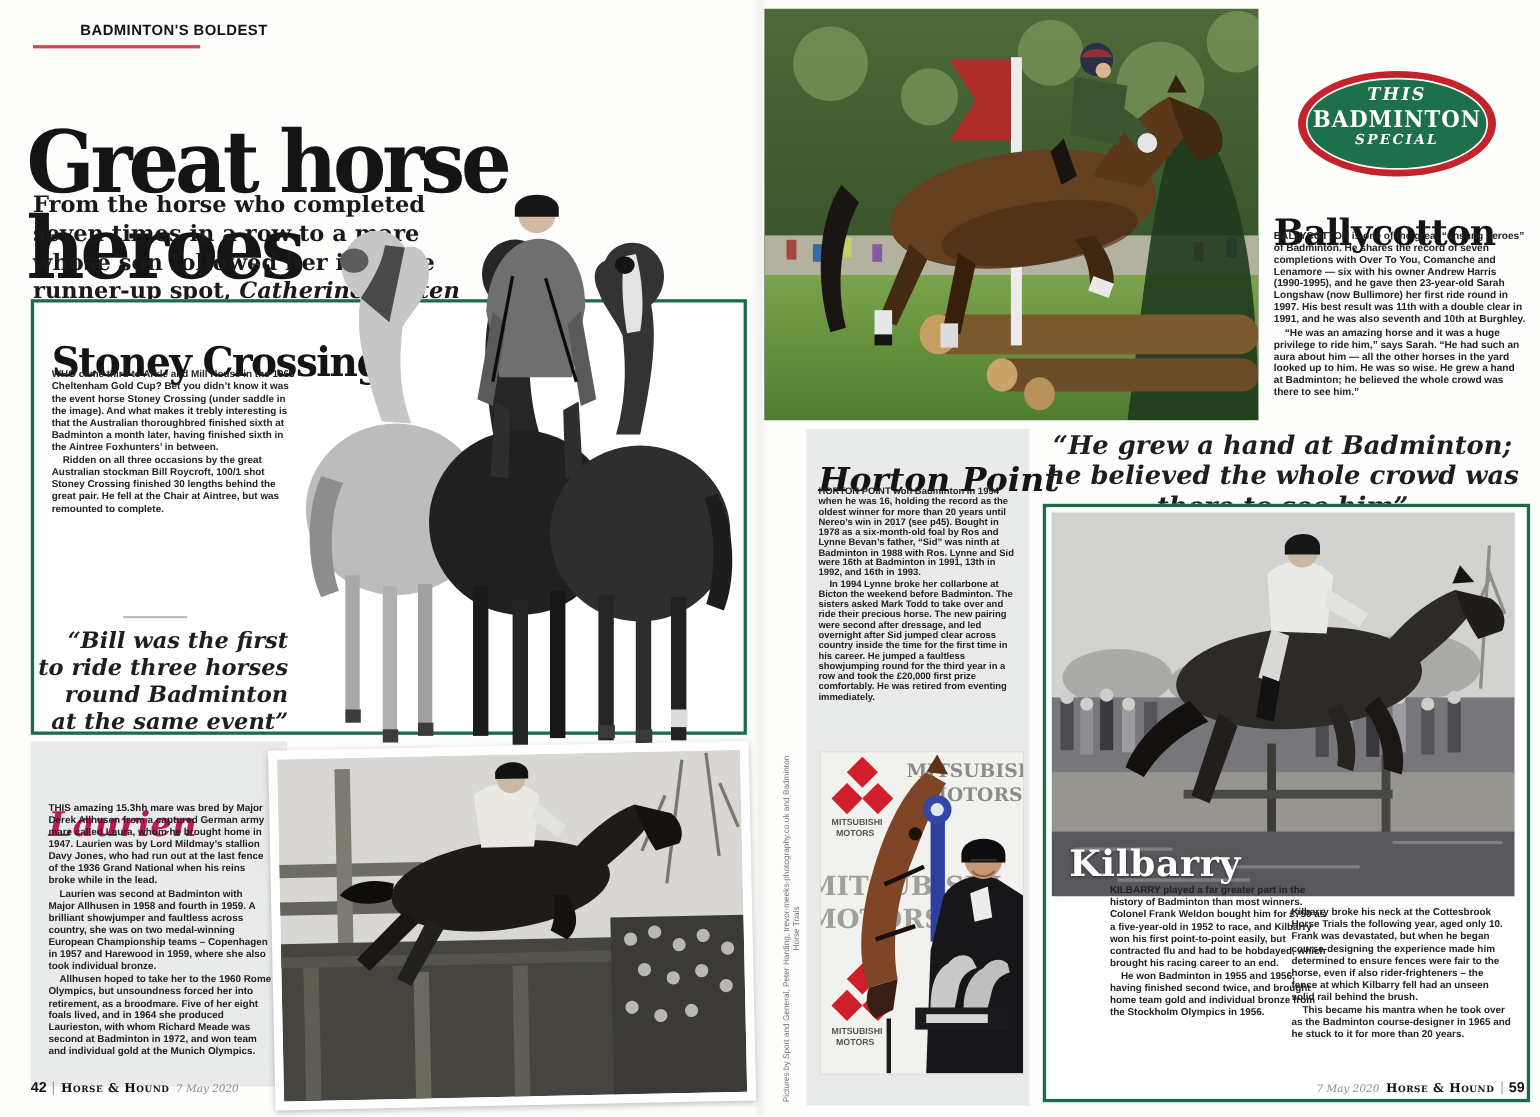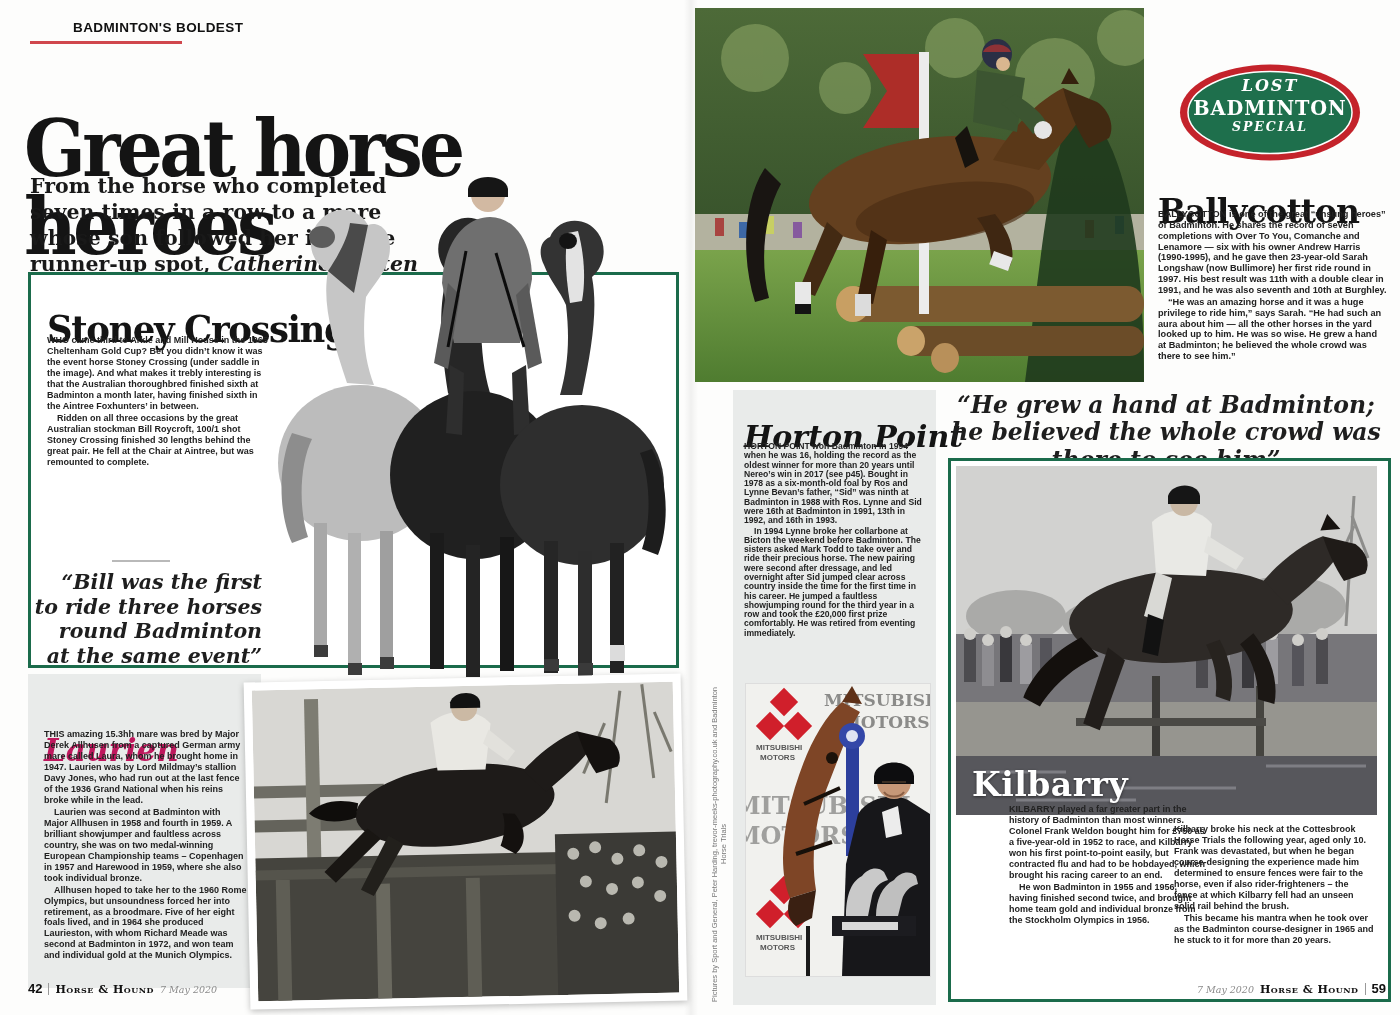--- a/index.html
+++ b/index.html
@@ -285,21 +285,21 @@
   </svg>
 </div>
 
 <div class="abs badge">
   <svg viewBox="0 0 184 101" width="184" height="101">
     <ellipse cx="92" cy="50.5" rx="90" ry="48" fill="#c4232b"></ellipse>
     <ellipse cx="92" cy="50.5" rx="82" ry="41" fill="#1e6f4c" stroke="#fff" stroke-width="1.5"></ellipse>
   </svg>
 </div>
 <div class="abs badge-text">
-  <div class="badge-l1">LOST</div>
+  <div class="badge-l1">THIS</div>
   <div class="badge-l2">BADMINTON</div>
   <div class="badge-l3">SPECIAL</div>
 </div>
 
 <h2 class="abs ballycotton-title">Ballycotton</h2>
 <div class="abs ballycotton-body">
   <p class="bp">BALLYCOTTON is one of the great “unsung heroes” of Badminton. He shares the record of seven completions with Over To You, Comanche and Lenamore — six with his owner Andrew Harris (1990-1995), and he gave then 23-year-old Sarah Longshaw (now Bullimore) her first ride round in 1997. His best result was 11th with a double clear in 1991, and he was also seventh and 10th at Burghley.</p>
   <p class="bp">“He was an amazing horse and it was a huge privilege to ride him,” says Sarah. “He had such an aura about him — all the other horses in the yard looked up to him. He was so wise. He grew a hand at Badminton; he believed the whole crowd was there to see him.”</p>
 </div>
 

